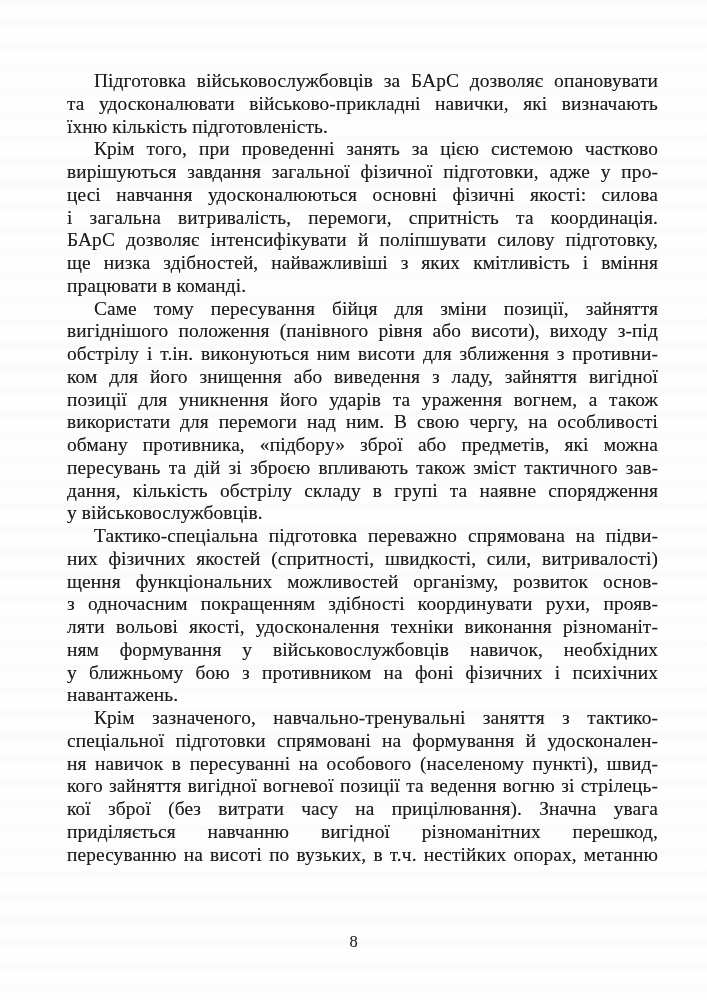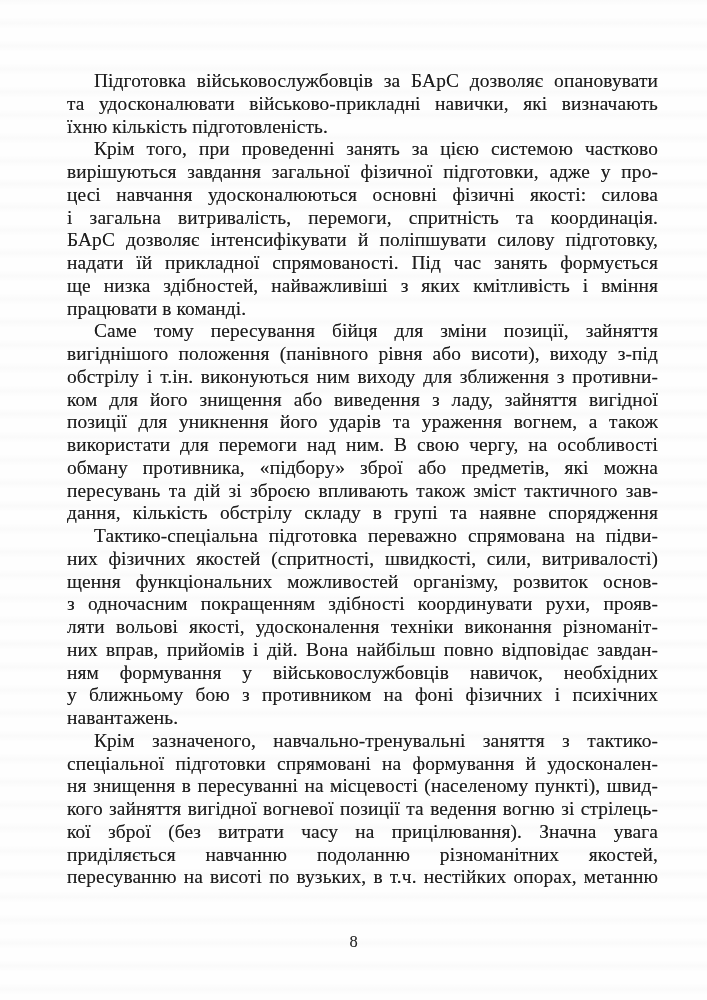--- a/index.html
+++ b/index.html
@@ -71,50 +71,49 @@
         <div class="line first">Підготовка військовослужбовців за БАрС дозволяє опановувати</div>
         <div class="line">та удосконалювати військово-прикладні навички, які визначають</div>
         <div class="line para-end">їхню кількість підготовленість.</div>
       </div>
       <div class="paragraph">
         <div class="line first">Крім того, при проведенні занять за цією системою частково</div>
         <div class="line">вирішуються завдання загальної фізичної підготовки, адже у про-</div>
         <div class="line">цесі навчання удосконалюються основні фізичні якості: силова</div>
         <div class="line">і загальна витривалість, перемоги, спритність та координація.</div>
         <div class="line">БАрС дозволяє інтенсифікувати й поліпшувати силову підготовку,</div>
-        <div class="line">надати їй прикладної спрямованості. Під час занять формується</div>
         <div class="line">ще низка здібностей, найважливіші з яких кмітливість і вміння</div>
         <div class="line para-end">працювати в команді.</div>
       </div>
       <div class="paragraph">
         <div class="line first">Саме тому пересування бійця для зміни позиції, зайняття</div>
         <div class="line">вигіднішого положення (панівного рівня або висоти), виходу з-під</div>
-        <div class="line">обстрілу і т.ін. виконуються ним виходу для зближення з противни-</div>
+        <div class="line">обстрілу і т.ін. виконуються ним висоти для зближення з противни-</div>
         <div class="line">ком для його знищення або виведення з ладу, зайняття вигідної</div>
         <div class="line">позиції для уникнення його ударів та ураження вогнем, а також</div>
         <div class="line">використати для перемоги над ним. В свою чергу, на особливості</div>
         <div class="line">обману противника, «підбору» зброї або предметів, які можна</div>
         <div class="line">пересувань та дій зі зброєю впливають також зміст тактичного зав-</div>
         <div class="line">дання, кількість обстрілу складу в групі та наявне спорядження</div>
+        <div class="line para-end">у військовослужбовців.</div>
       </div>
       <div class="paragraph">
         <div class="line first">Тактико-спеціальна підготовка переважно спрямована на підви-</div>
         <div class="line">них фізичних якостей (спритності, швидкості, сили, витривалості)</div>
         <div class="line">щення функціональних можливостей організму, розвиток основ-</div>
         <div class="line">з одночасним покращенням здібності координувати рухи, прояв-</div>
         <div class="line">ляти вольові якості, удосконалення техніки виконання різноманіт-</div>
-        <div class="line">них вправ, прийомів і дій. Вона найбільш повно відповідає завдан-</div>
         <div class="line">ням формування у військовослужбовців навичок, необхідних</div>
         <div class="line">у ближньому бою з противником на фоні фізичних і психічних</div>
         <div class="line para-end">навантажень.</div>
       </div>
       <div class="paragraph">
         <div class="line first">Крім зазначеного, навчально-тренувальні заняття з тактико-</div>
         <div class="line">спеціальної підготовки спрямовані на формування й удосконален-</div>
-        <div class="line">ня знищення в пересуванні на місцевості (населеному пункті), швид-</div>
+        <div class="line">ня навичок в пересуванні на особового (населеному пункті), швид-</div>
         <div class="line">кого зайняття вигідної вогневої позиції та ведення вогню зі стрілець-</div>
         <div class="line">кої зброї (без витрати часу на прицілювання). Значна увага</div>
-        <div class="line">приділяється навчанню подоланню різноманітних якостей,</div>
+        <div class="line">приділяється навчанню вигідної різноманітних перешкод,</div>
         <div class="line">пересуванню на висоті по вузьких, в т.ч. нестійких опорах, метанню</div>
       </div>
     </div>
   <div class="page-number">8</div>
 </div>
 
 </body></html>

